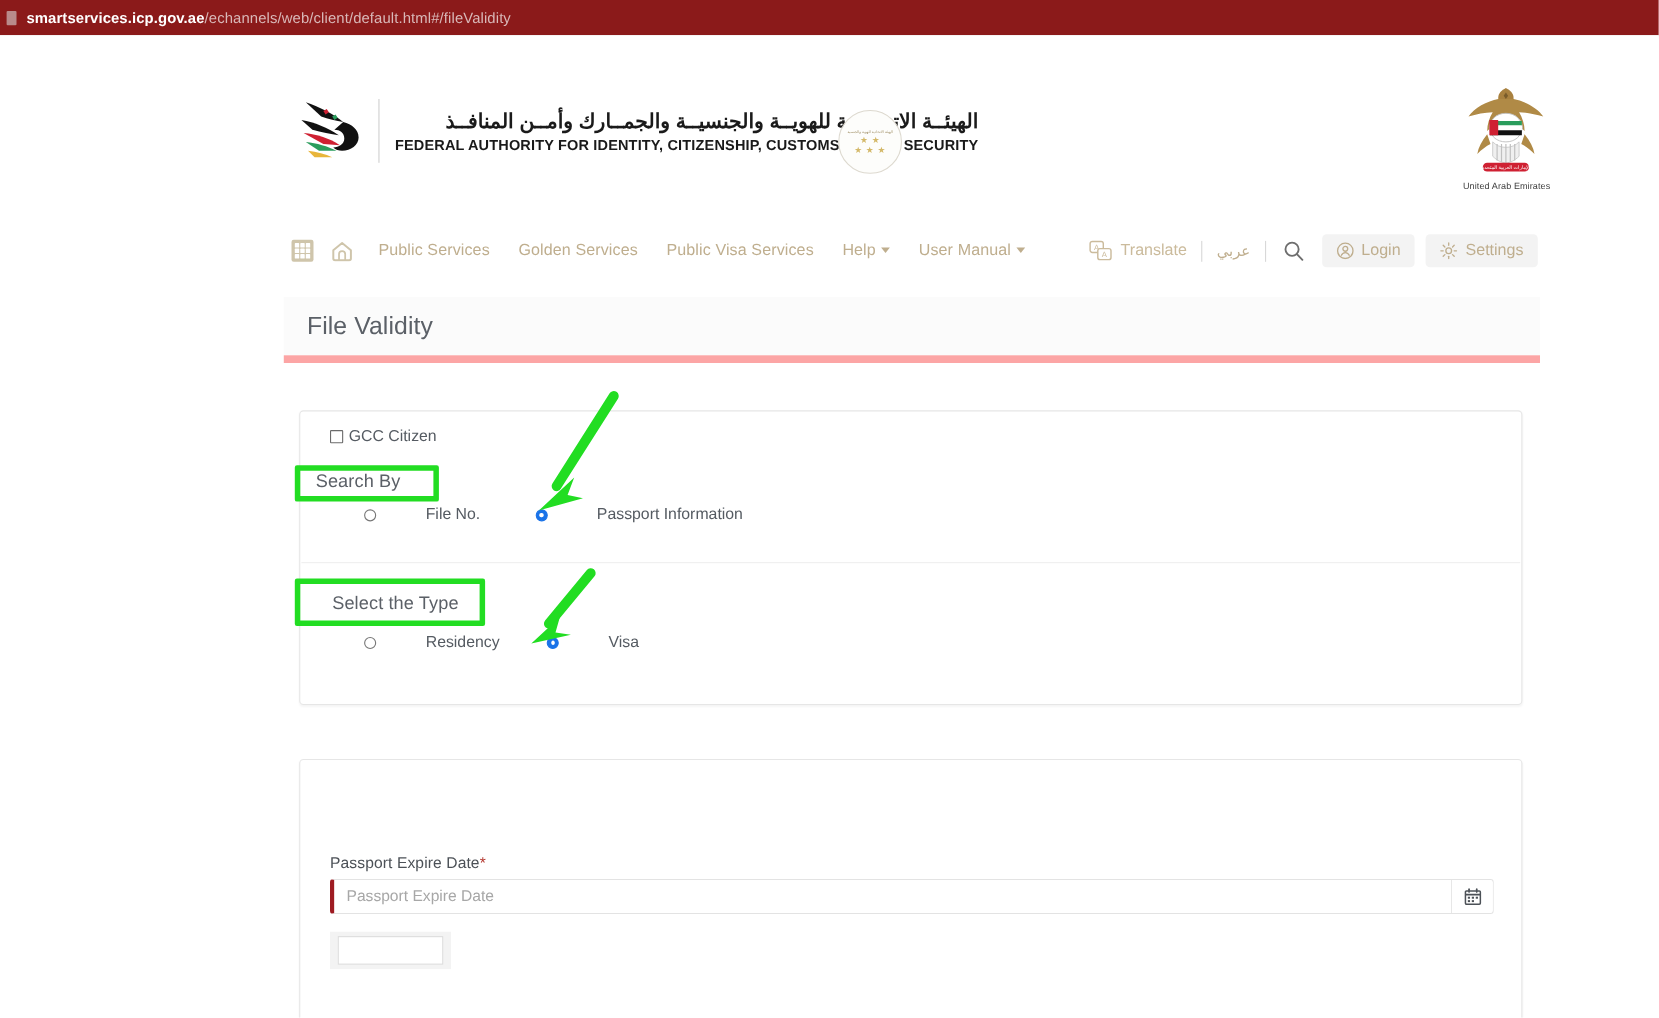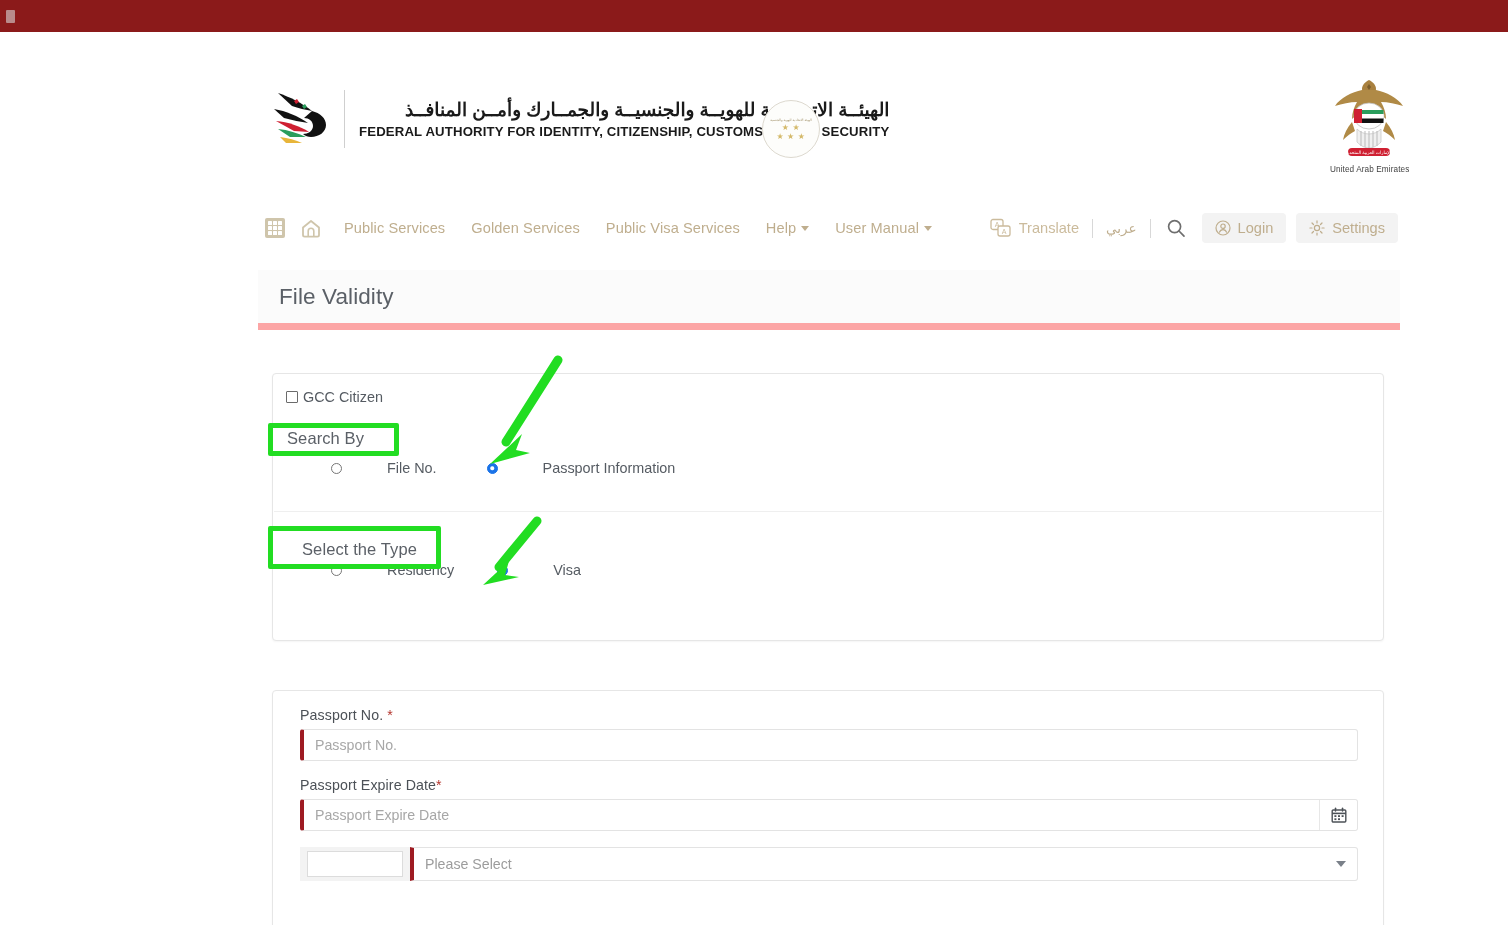--- a/index.html
+++ b/index.html
@@ -153,36 +153,36 @@
   .panel {
     position: absolute;
     background: #fff;
     border: 1px solid #e6e6e6;
     border-radius: 4px;
     box-shadow: 0 1px 2px rgba(0,0,0,0.045);
   }
   #panel-options { left: 272px; top: 341px; width: 1112px; height: 268px; }
   #panel-fields  { left: 272px; top: 658px; width: 1112px; height: 245px; }
 
-  .chk-row { position: absolute; left: 13px; top: 15px; display: flex; align-items: center; }
+  .chk-row { position: absolute; left: 27px; top: 15px; display: flex; align-items: center; }
   .chk-box {
     width: 12px; height: 12px; border: 1px solid #6b6b6b; background: #fff;
     border-radius: 1px; margin-right: 5px; flex: 0 0 auto;
   }
   .chk-label { font-size: 14.4px; color: #555b62; }
 
   .section-label {
     position: absolute; font-size: 16.5px; color: #5b6067; letter-spacing: 0.1px;
   }
   #lbl-searchby { left: 14px; top: 55px; }
   #lbl-type     { left: 29px; top: 166px; text-align: right; }
 
   .radio-row { position: absolute; display: flex; align-items: center; }
   #radios-searchby { left: 58px; top: 86px; }
-  #radios-type     { left: 58px; top: 188px; }
+  #radios-type     { left: 58px; top: 202px; }
   .radio-item { display: flex; align-items: center; cursor: pointer; gap: 40px; }
   .radio-item + .radio-item { margin-left: 0; justify-content: space-between; }
   .rb {
     width: 11px; height: 11px; border-radius: 50%;
     border: 1px solid #767676; background: #fff; margin-right: 5px;
     flex: 0 0 auto; position: relative;
   }
   .rb.on { border-color: #1a73e8; background: #1a73e8; }
   .rb.on::after {
     content: ""; position: absolute; left: 50%; top: 50%;
@@ -256,20 +256,21 @@
 
   #field-passport { top: 16px; }
   #field-expire   { top: 86px; }
   #field-nat      { top: 156px; }
 </style>
 </head>
 <body>
 
 <div class="urlbar">
   <div class="favicon"></div>
+  <div class="url"><b>smartservices.icp.gov.ae</b><span>/echannels/web/client/default.html#/fileValidity</span></div>
   <div class="urlbar-shadow"></div>
 </div>
 
 <div class="page">
 
   <div class="logo-row">
 
     <div class="logo-group">
       <div class="falcon">
         <svg width="70" height="64" viewBox="0 0 70 64">
@@ -430,26 +431,20 @@
       </label>
       <label class="radio-item">
         <span class="rb on"></span>
         <span class="rb-label">Visa</span>
       </label>
     </div>
   </div>
 
   <div class="panel" id="panel-fields">
 
-    <div class="field" id="field-passport">
-      <span class="field-label"><span>Passport No. </span><span class="req">*</span></span>
-      <div class="input-wrap">
-        <span class="ph">Passport No.</span>
-      </div>
-    </div>
 
     <div class="field" id="field-expire">
       <span class="field-label"><span>Passport Expire Date</span><span class="req">*</span></span>
       <div class="input-wrap">
         <span class="ph">Passport Expire Date</span>
         <span class="cal-btn">
           <svg width="16" height="16" viewBox="0 0 16 16">
             <rect x="1.2" y="3" width="13.6" height="12" rx="1" fill="none" stroke="#4c5157" stroke-width="1.4"></rect>
             <line x1="1.2" y1="6.4" x2="14.8" y2="6.4" stroke="#4c5157" stroke-width="1.6"></line>
             <line x1="4.5" y1="1.3" x2="4.5" y2="4" stroke="#4c5157" stroke-width="1.5" stroke-linecap="round"></line>
@@ -464,24 +459,20 @@
           </svg>
         </span>
       </div>
     </div>
 
     <div class="field" id="field-nat">
       <div class="sel-wrap">
         <span class="sel-search">
           <input type="text" value="" style="">
         </span>
-        <span class="sel-body">
-          <span>Please Select</span>
-          <i class="sel-caret"></i>
-        </span>
       </div>
     </div>
   </div>
 
   <div class="ann-box" id="ann-box-1"></div>
   <div class="ann-box" id="ann-box-2"></div>
 
   <div class="ann-arrow" id="ann-arrow-1">
     <svg width="110" height="125" viewBox="0 0 110 125">
       <line x1="88" y1="8" x2="36" y2="90" stroke="#22dd22" stroke-width="9" stroke-linecap="round"></line>

